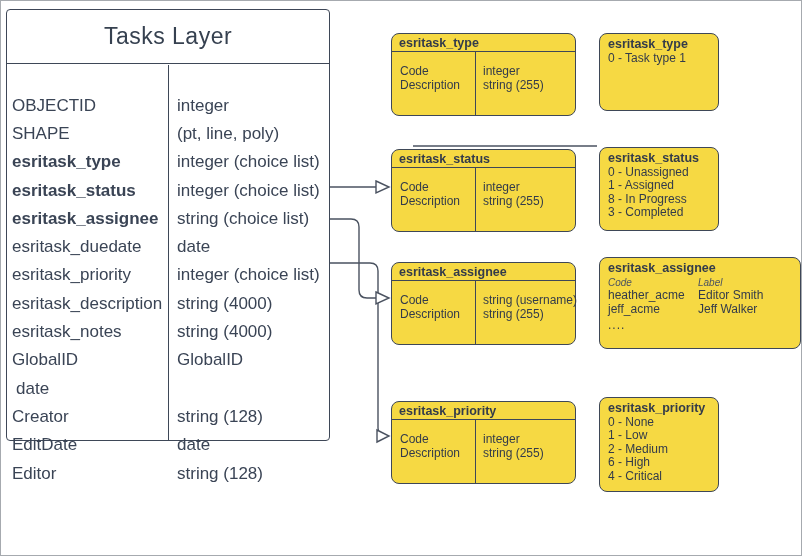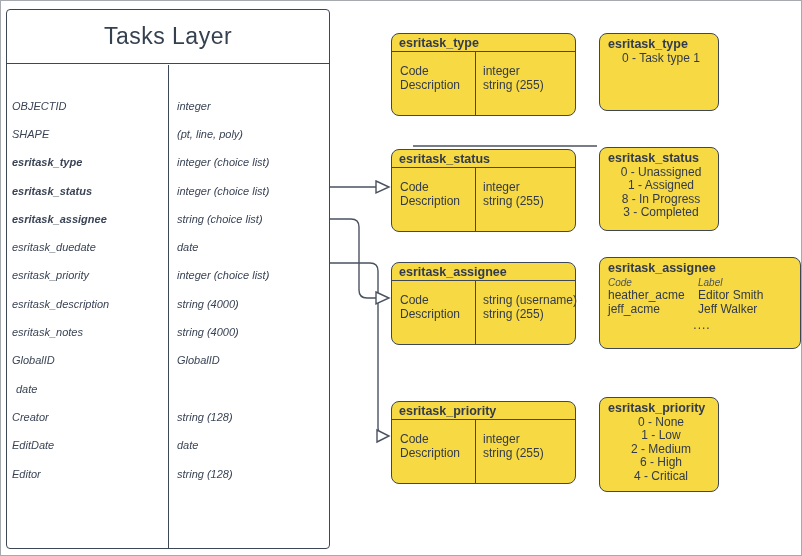--- a/index.html
+++ b/index.html
@@ -3,31 +3,31 @@
 <meta charset="utf-8">
 <style>
   html,body{margin:0;padding:0;background:#e8e8e8;}
   .canvas{
     position:relative;width:802px;height:556px;background:#ffffff;
     border:1px solid #a6aaaf;box-sizing:border-box;overflow:hidden;
     font-family:"Liberation Sans","DejaVu Sans",sans-serif;color:#3a4455;
   }
   
   .entity-table{
-    position:absolute;left:5px;top:8px;width:324px;height:540px;
+    position:absolute;left:5px;top:8px;width:324px;height:432px;
     background:#fff;border:1.5px solid #3e4757;border-radius:4px;box-sizing:border-box;
   }
   .entity-header{
     height:53px;border-bottom:1.5px solid #3e4757;
     display:flex;align-items:center;justify-content:center;
     font-size:23px;color:#364150;letter-spacing:.5px;
   }
   .entity-body{position:absolute;top:54.5px;left:0;right:0;bottom:0;padding-top:27px;box-sizing:border-box;}
   .col-divider{position:absolute;left:161px;top:0;bottom:0;width:0;border-left:1.5px solid #3e4757;}
-  .field-row{display:flex;height:28.3px;align-items:center;font-size:11px;font-style:italic;}
+  .field-row{display:flex;height:28.3px;align-items:center;font-size:17px;}
   .field-name{width:161px;padding-left:5px;box-sizing:border-box;white-space:nowrap;}
   .field-name.bold{font-weight:bold;}
   .field-type{flex:1;padding-left:9px;white-space:nowrap;}
   
   .cd-box{
     position:absolute;left:390px;width:185px;height:83px;
     background:#f6d943;border:1.5px solid #3e4757;border-radius:8px;box-sizing:border-box;
   }
   .cd-header{
     height:18px;border-bottom:1.5px solid #3e4757;
@@ -39,21 +39,21 @@
   .cd-col{position:absolute;top:12px;font-size:12px;line-height:14px;color:#333b4a;white-space:nowrap;}
   .cd-col.left{left:8px;}
   .cd-col.right{left:91px;}
   
   .domain-box{
     position:absolute;left:598px;background:#f6d943;
     border:1.5px solid #3e4757;border-radius:8px;box-sizing:border-box;
     padding:4px 4px 0 8px;font-size:12px;line-height:13.6px;color:#333b4a;
   }
   .domain-title{font-weight:bold;font-size:12.5px;white-space:nowrap;}
-  .domain-line{white-space:nowrap;text-align:center;}
+  .domain-line{white-space:nowrap;}
   .domain-grid{display:grid;grid-template-columns:90px auto;}
   .dg-cell{white-space:nowrap;line-height:13.6px;}
   .dg-cell.hdr{font-style:italic;font-size:10px;color:#4a5261;}
   .domain-more{margin-top:3px;letter-spacing:1px;}
   
   .connectors{position:absolute;left:0;top:0;width:802px;height:556px;pointer-events:none;}
 </style>
 </head>
 <body>
 

